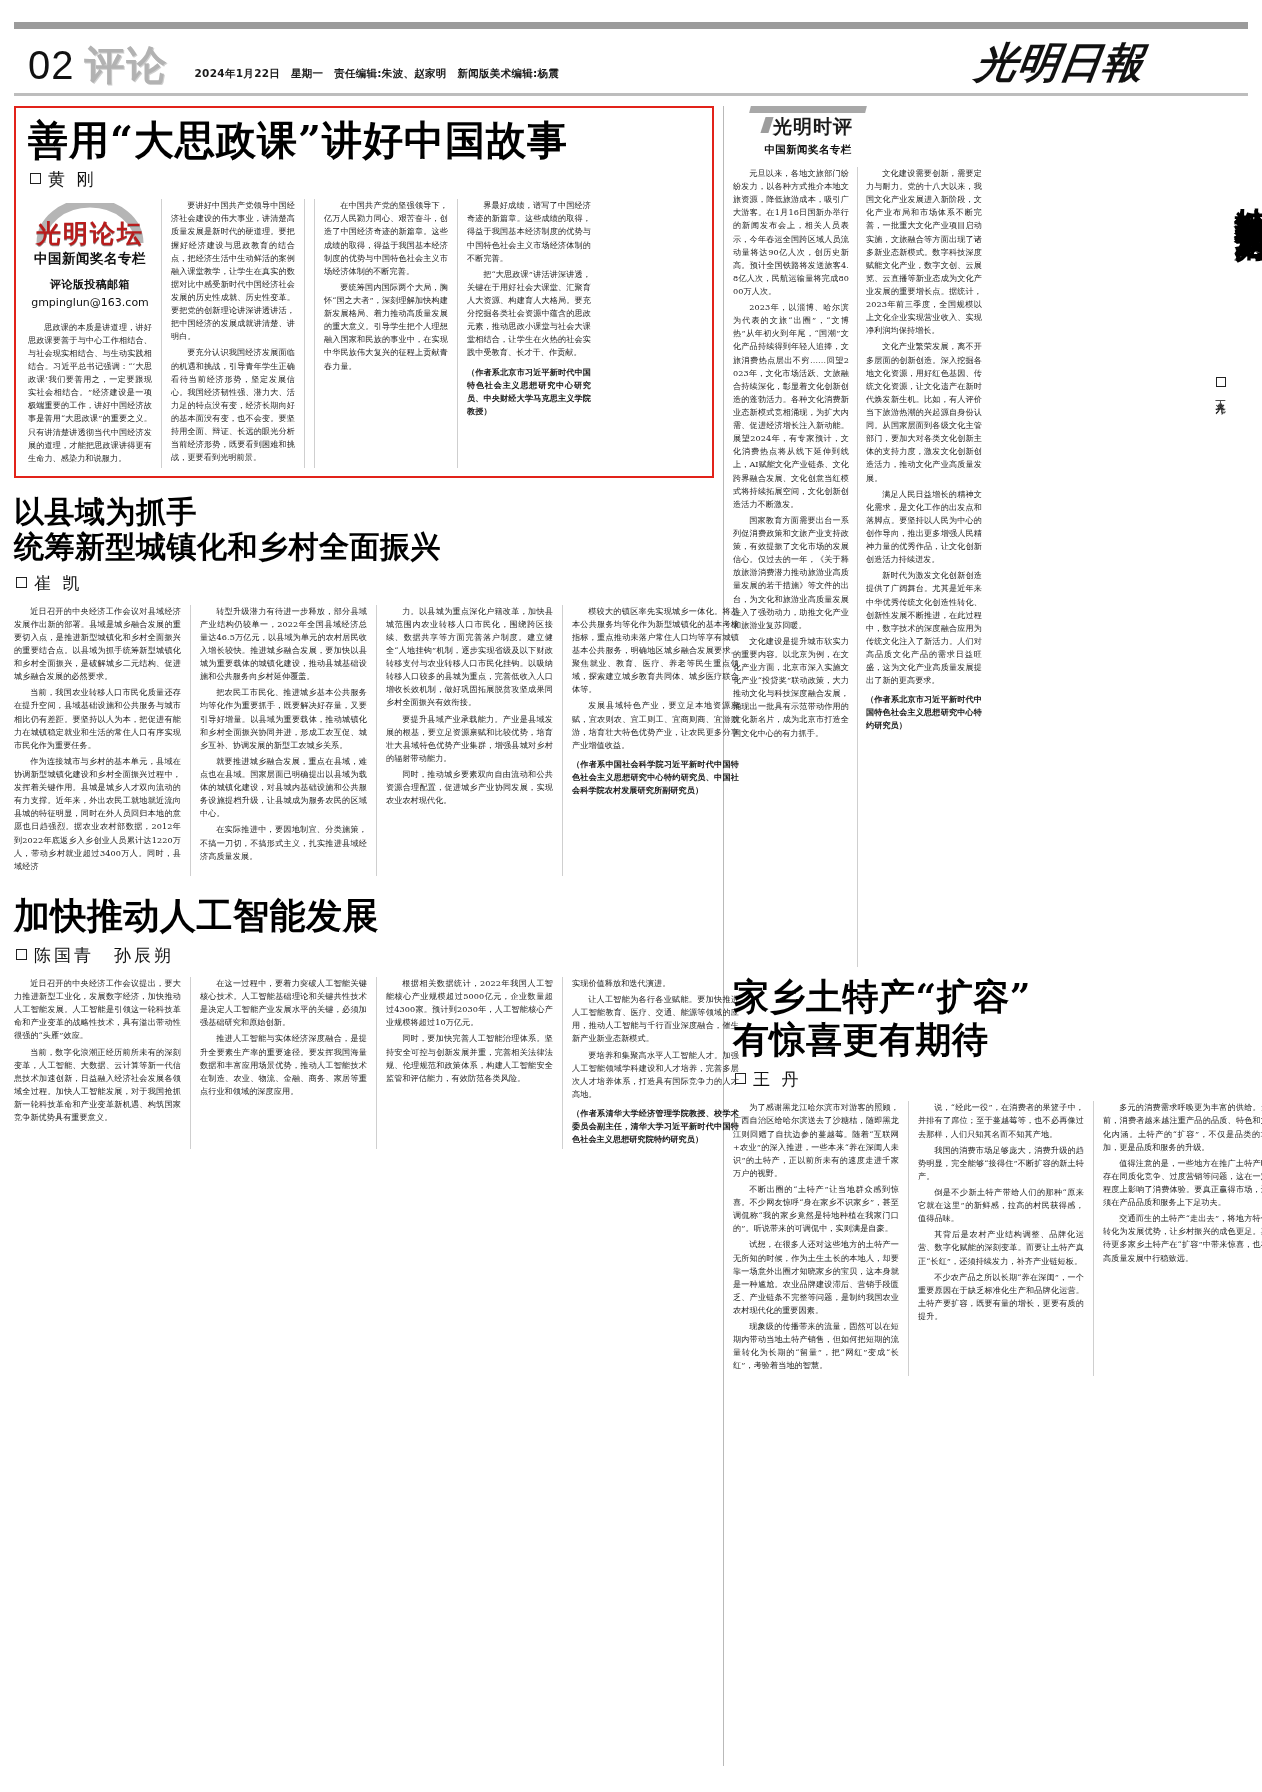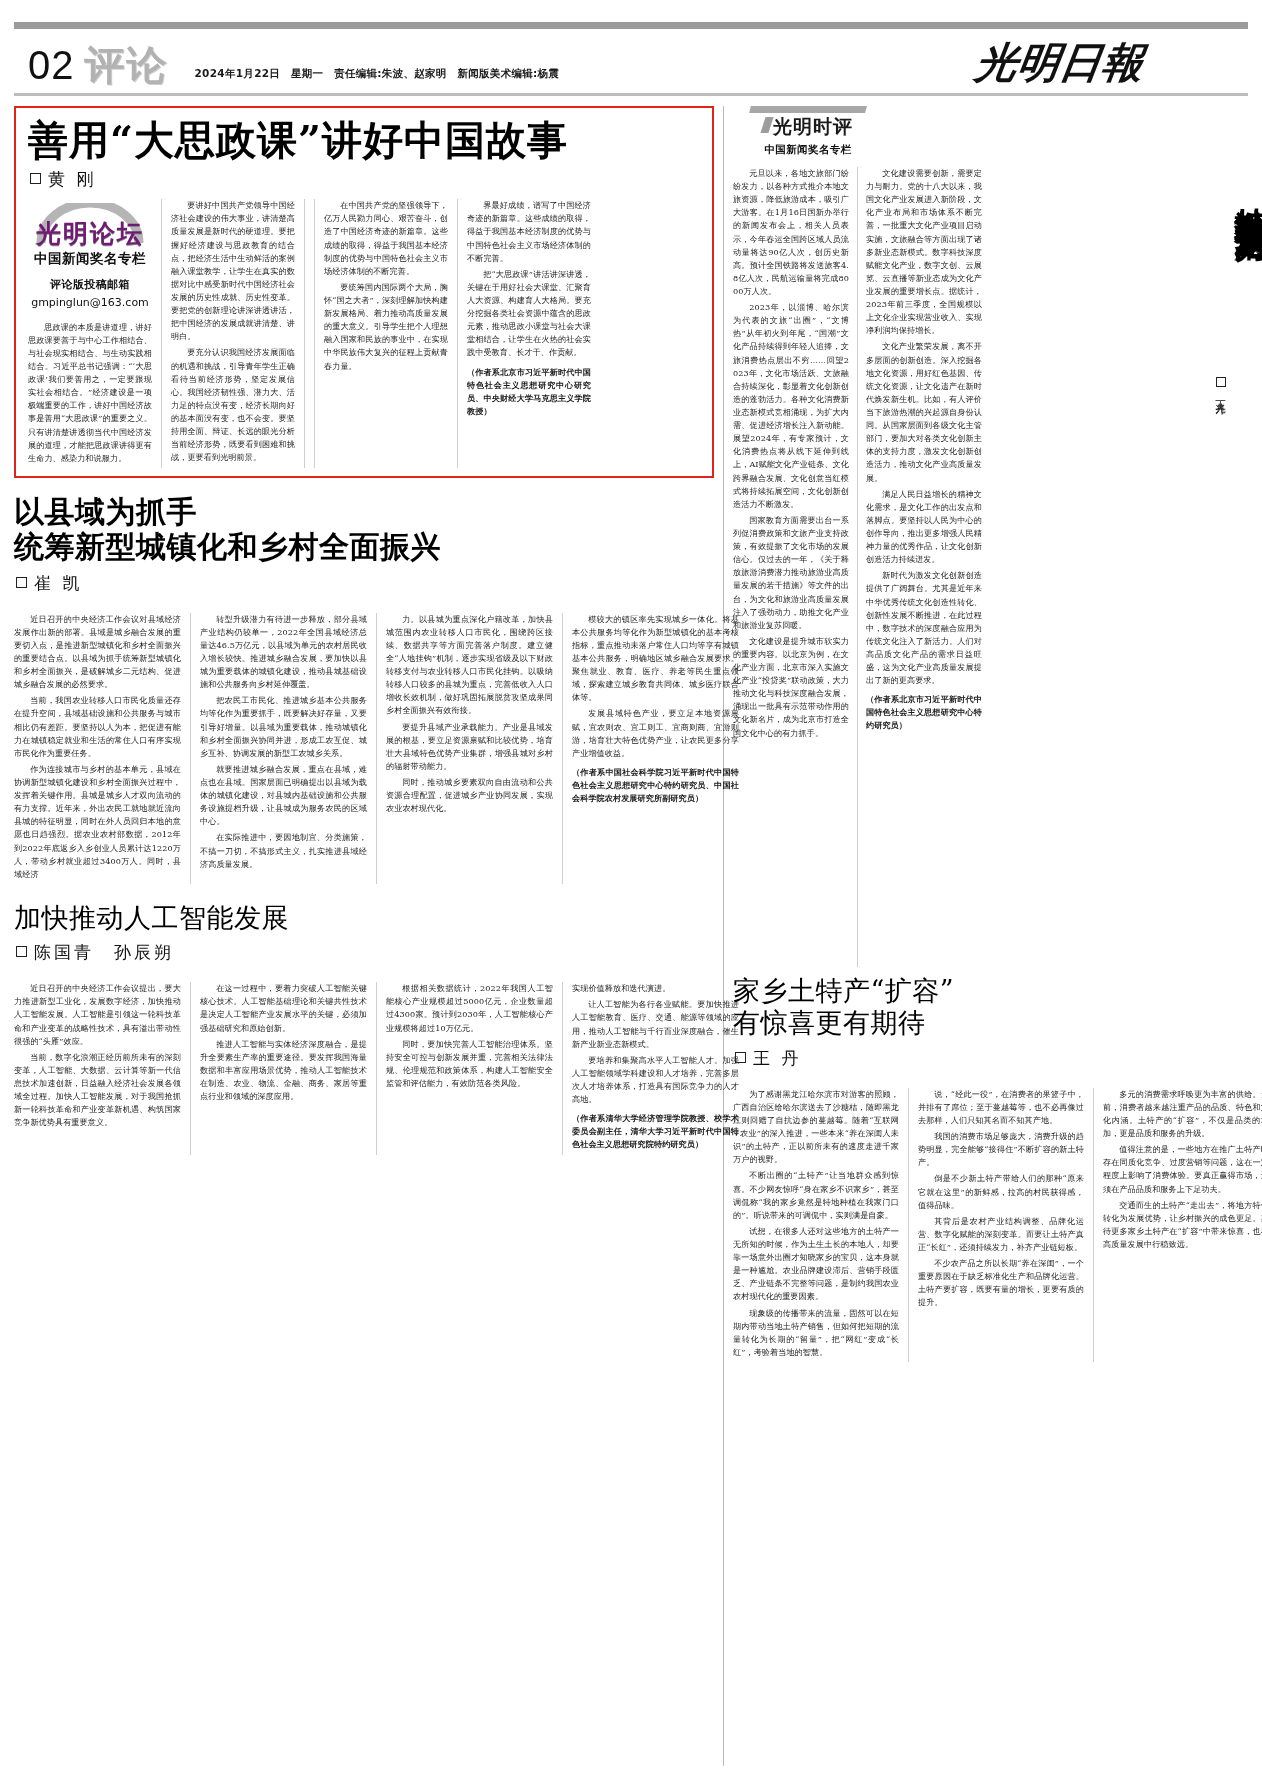--- a/index.html
+++ b/index.html
@@ -20,38 +20,38 @@
   
   .body-grid{display:flex;margin-top:10px;height:1660px;}
   .col-left{width:700px;flex:0 0 700px;position:relative;}
   .vdiv{width:1px;background:#b9b9b9;margin:0 9px;flex:0 0 1px;}
   .col-right{flex:1;position:relative;}
 
   
   .redbox{border:2px solid #e2231a;padding:10px 12px 8px 12px;box-sizing:border-box;}
   .hl-xl{font-family:"DejaVu Serif",serif;font-weight:bold;font-size:40px;line-height:1.08;letter-spacing:1px;color:#000;}
   .hl-lg{font-family:"DejaVu Serif",serif;font-weight:bold;font-size:30px;line-height:1.18;letter-spacing:.5px;color:#000;}
-  .hl-md{font-family:"DejaVu Serif",serif;font-weight:normal;font-size:27px;line-height:1.2;letter-spacing:.5px;color:#000;}
+  .hl-md{font-family:"DejaVu Serif",serif;font-weight:bold;font-size:36px;line-height:1.2;letter-spacing:.5px;color:#000;}
   .byline{font-size:17px;margin:7px 0 0 2px;color:#111;letter-spacing:3px;font-family:"DejaVu Serif",serif;}
   .byline .sq{display:inline-block;width:9px;height:9px;border:1.2px solid #222;margin-right:7px;vertical-align:1px;}
 
   
-  .cols{display:flex;gap:9px;margin-top:18px;}
+  .cols{display:flex;gap:9px;margin-top:10px;}
   .ctext{font-size:8.1px;line-height:1.62;text-align:justify;text-justify:inter-ideograph;color:#1c1c1c;
      font-family:"DejaVu Serif",serif;letter-spacing:.1px;word-break:break-all;}
   .ctext p{margin:0 0 3px 0;text-indent:2em;}
   .ctext p.noind{text-indent:0;}
   .ctext p.sig{text-indent:0;font-weight:bold;margin-top:6px;}
   .c-sep{width:1px;background:#cfcfcf;flex:0 0 1px;}
 
   
   .forum-badge{width:176px;margin:4px auto 2px auto;text-align:center;position:relative;}
   .fb-arc{position:relative;height:40px;}
   .fb-arc svg{position:absolute;left:50%;transform:translateX(-50%);top:0;}
-  .fb-t1{font-family:"DejaVu Sans",sans-serif;font-weight:bold;font-size:25px;letter-spacing:2px;color:#701a75;line-height:1;margin-top:-22px;position:relative;
+  .fb-t1{font-family:"DejaVu Sans",sans-serif;font-weight:bold;font-size:25px;letter-spacing:2px;color:#b91c1c;line-height:1;margin-top:-22px;position:relative;
         text-shadow:0 1px 0 #8d8d8d;}
   .fb-t2{font-family:"DejaVu Sans",sans-serif;font-weight:bold;font-size:13.5px;letter-spacing:.5px;color:#111;line-height:1;margin-top:6px;}
   .fb-t3{font-family:"DejaVu Sans",sans-serif;font-weight:bold;font-size:11px;color:#111;margin-top:11px;letter-spacing:.4px;}
   .fb-mail{font-family:"DejaVu Sans",sans-serif;font-size:11px;color:#111;margin-top:4px;letter-spacing:0;}
 
   
   .shiping{display:flex;justify-content:flex-start;align-items:flex-start;}
   .sp-badge{width:150px;text-align:center;}
   .sp-t1{display:inline-block;font-family:"DejaVu Sans",sans-serif;font-weight:bold;font-size:19px;color:#1a1a1a;letter-spacing:1px;
      border-top:0;position:relative;padding-left:10px;}

